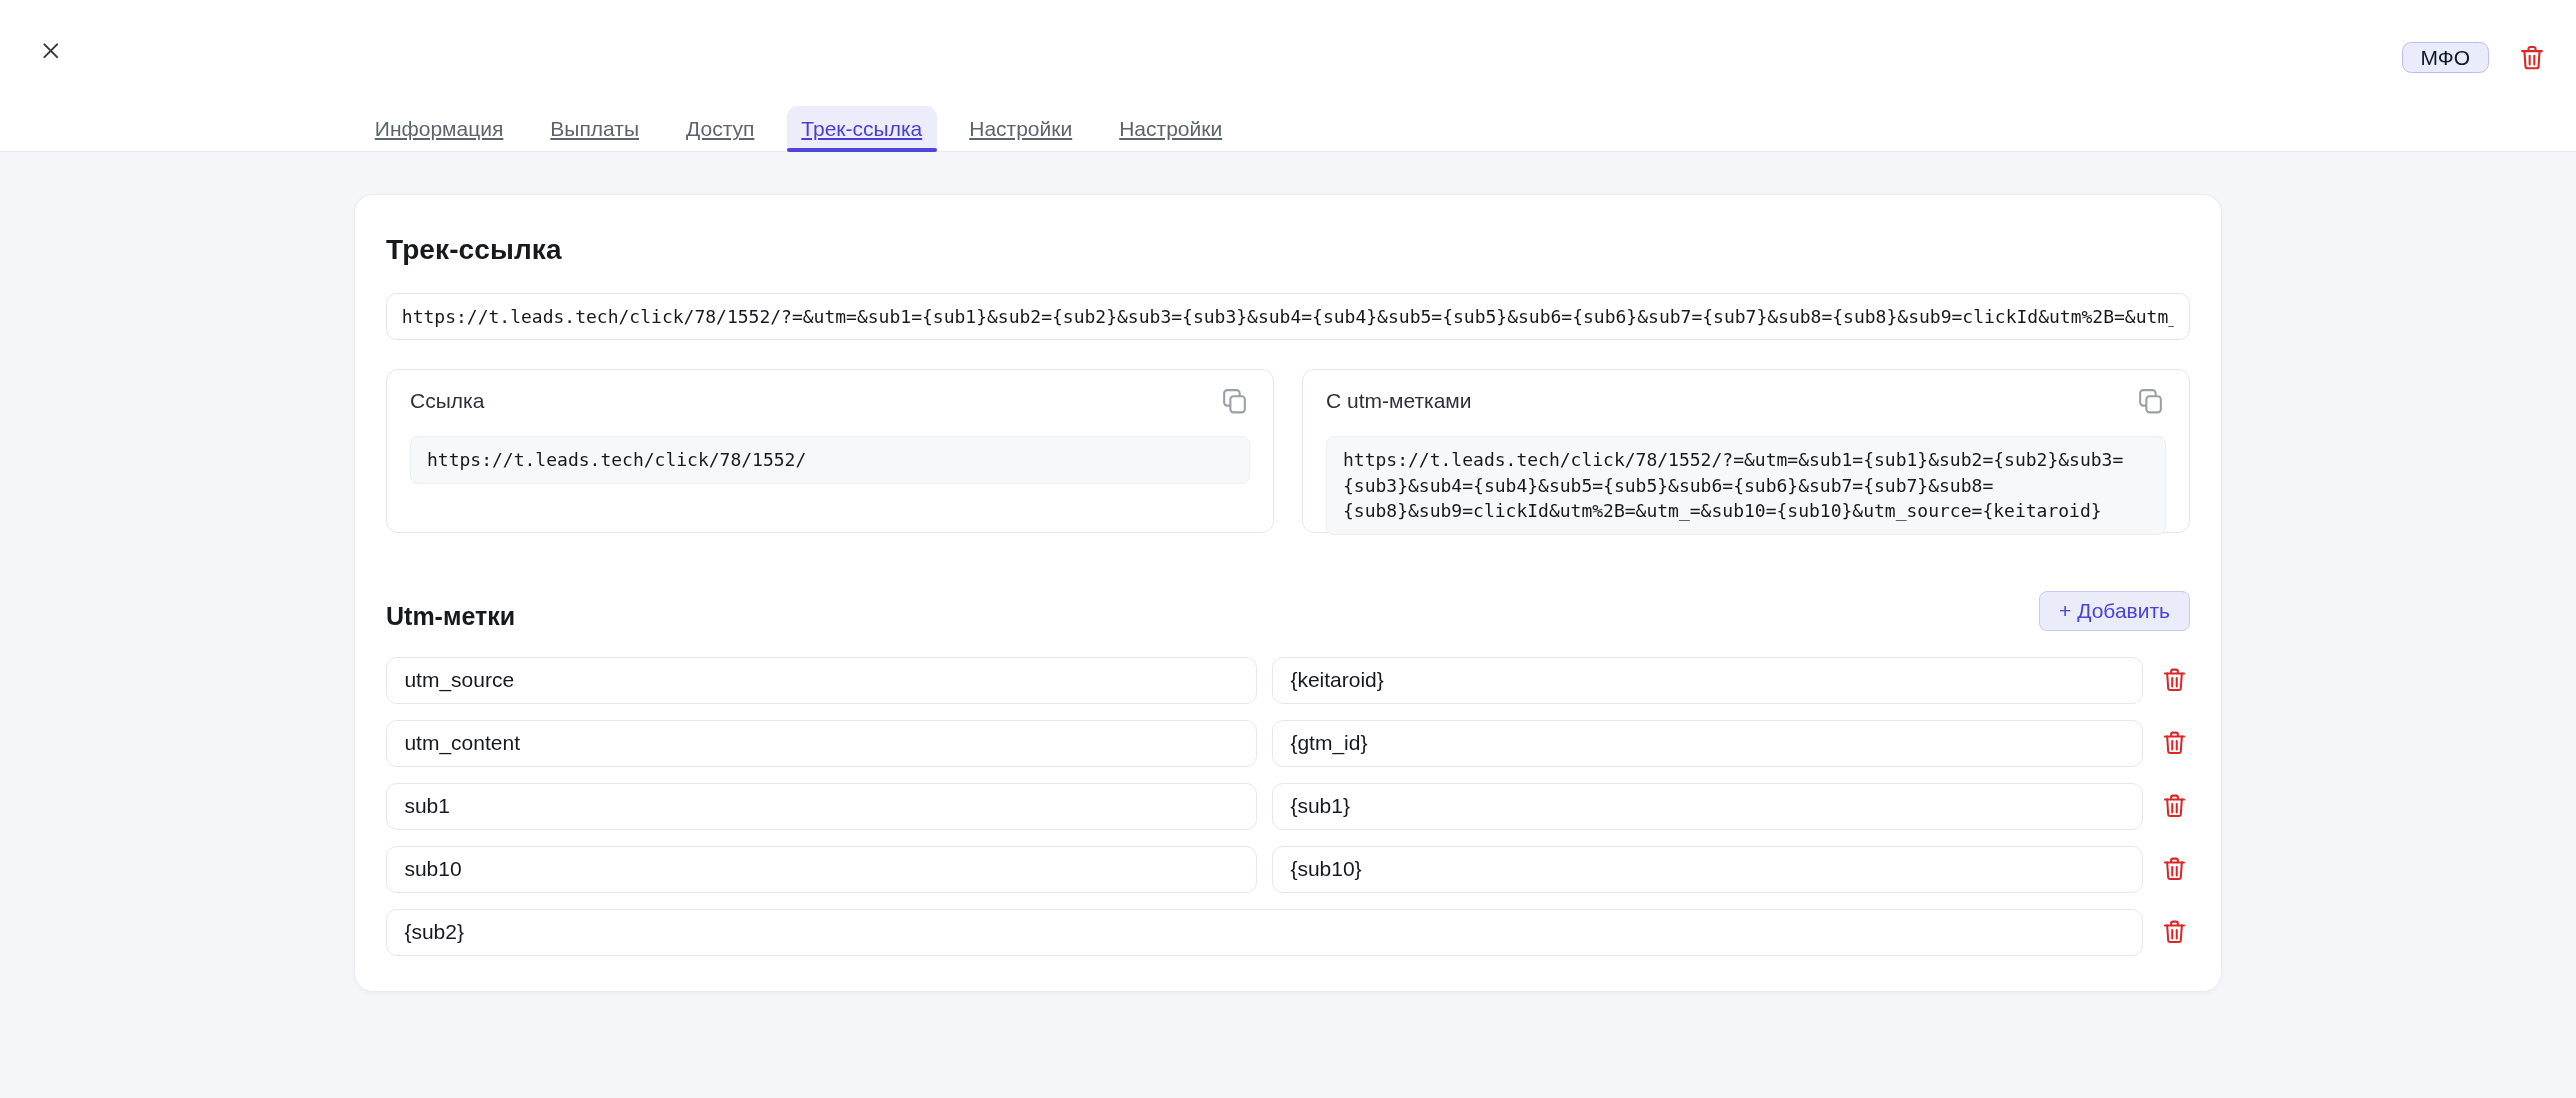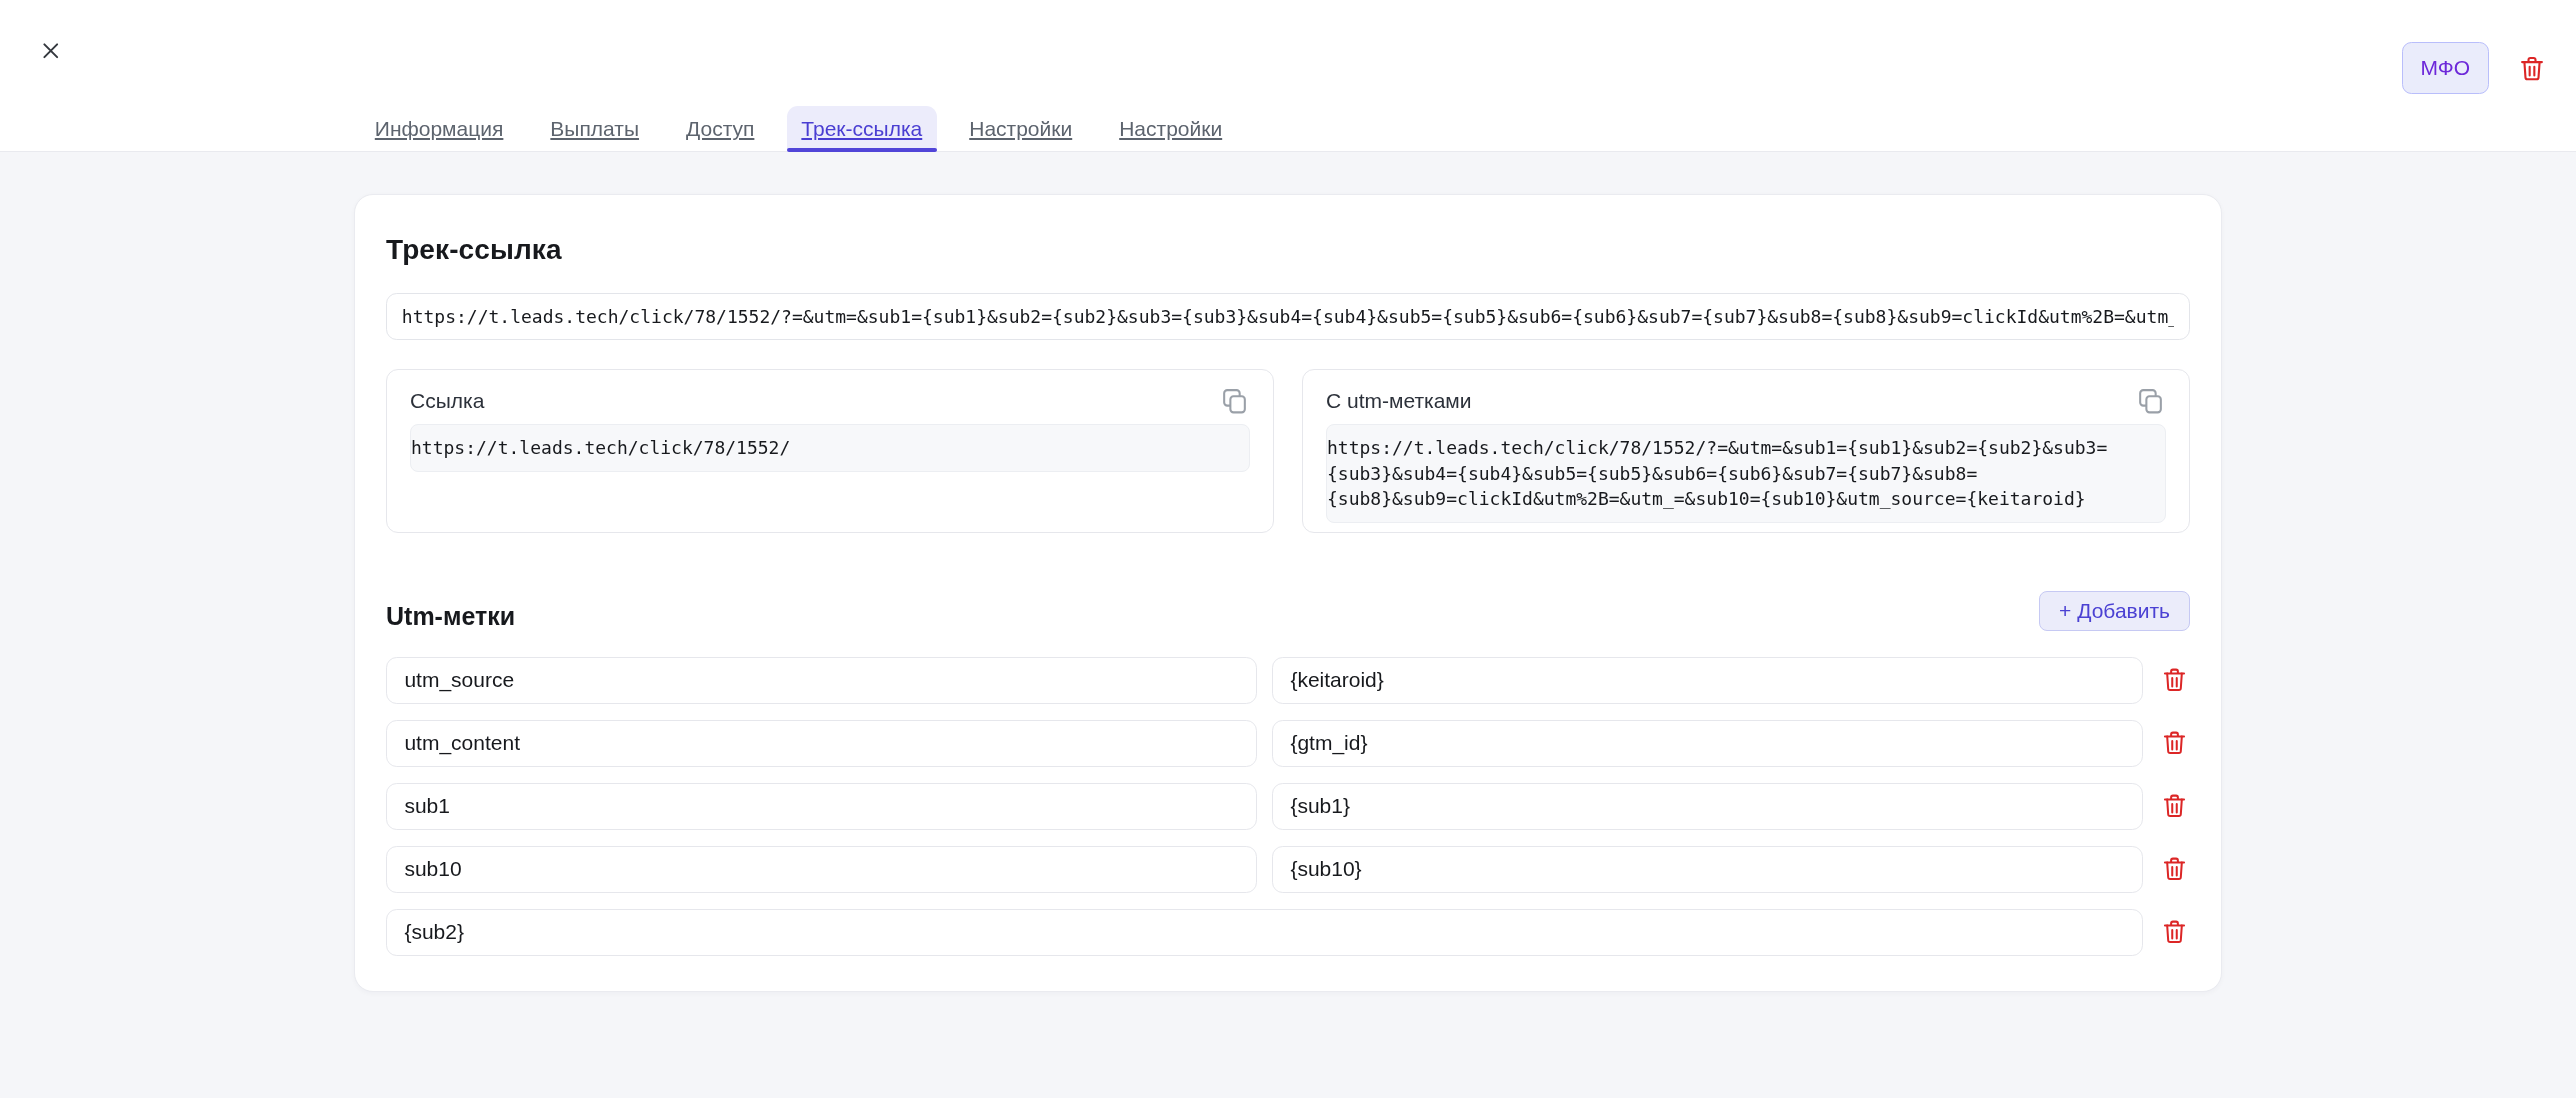--- a/index.html
+++ b/index.html
@@ -15,22 +15,22 @@
 
   
   .header { position:relative; height:152px; background:#ffffff; border-bottom:1.3px solid #e9eaef; }
   .header-left { position:absolute; left:38px; top:38px; display:flex; align-items:center; gap:24px; }
   .icon-btn { background:none; border:none; padding:0; cursor:pointer; display:flex; align-items:center; justify-content:center; }
   .title-field { width:296px; height:47px; border:1.3px solid #e3e5ea; border-radius:12px; background:#fff;
                  display:flex; align-items:center; padding:0 13.4px 0 17.4px; gap:8px; }
   .title-input { flex:1; min-width:0; border:none; outline:none; background:transparent;
                  font-family:"Liberation Sans", sans-serif; font-size:22px; color:#17191d; }
   .header-right { position:absolute; right:30px; top:42px; display:flex; align-items:center; gap:29.5px; }
-  .type-badge { height:52px; padding:0 17.4px; background:#eaecfb; border:1.3px solid #b9befb; border-radius:9.4px;
-                color:#6d28d9; font-size:21px; font-weight:500; display:flex; align-items:center; cursor:pointer; }
+  .type-badge { height:31px; padding:0 17.4px; background:#eaecfb; border:1.3px solid #b9befb; border-radius:9.4px;
+                color:#0f172a; font-size:21px; font-weight:500; display:flex; align-items:center; cursor:pointer; }
 
   
   .tabs { position:absolute; bottom:-1.3px; left:360px; display:flex; gap:17.4px; height:46px; align-items:stretch; }
   .tab { display:flex; align-items:center; padding:0 14.8px; font-size:21px; color:#5d646e; position:relative; cursor:pointer;text-decoration:underline; }
   .tab.active { color:#4a3ed2; font-weight:500; background:#ececfb; border-radius:10.7px 10.7px 0 0; }
   .tab.active::after { content:""; position:absolute; left:0; right:0; bottom:0; height:4.7px; background:#5145d8; border-radius:2.7px; }
 
   
   .card { width:1868px; margin-left:354px; margin-top:42px; height:798px;
           background:#ffffff; border:1.3px solid #eaebf0; border-radius:19px;
@@ -39,22 +39,22 @@
 
   .url-field { margin-top:27px; width:100%; height:47px; border:1.3px solid #e3e5ea; border-radius:10.7px;
                padding:0 14.8px; outline:none; background:#fff;
                font-family:"DejaVu Sans Mono", monospace; font-size:18px; color:#17191d;
                white-space:nowrap; overflow:hidden; }
 
   .two-col { margin-top:29.5px; display:flex; gap:28px; }
   .info-box { flex:1; height:164px; border:1.3px solid #e6e7ec; border-radius:12px; padding:16px 23px 16px 23px; background:#fff; }
   .info-box-head { display:flex; justify-content:space-between; align-items:flex-start; }
   .info-box-label { font-size:21px; color:#2c313a; padding-top:2.7px; }
-  .mono-box { margin-top:7px; background:#f7f8fa; border:0.7px solid #eceef2; border-radius:8px;
-              padding:10px 0; font-family:"DejaVu Sans Mono", monospace; font-size:18px; line-height:25.5px; color:#17191d; }
+  .mono-box { margin-top:19px; background:#f7f8fa; border:0.7px solid #eceef2; border-radius:8px;
+              padding:10px 16px; font-family:"DejaVu Sans Mono", monospace; font-size:18px; line-height:25.5px; color:#17191d; }
   .mono-line { white-space:pre; overflow:hidden; }
 
   
   .utm-head { margin-top:58px; display:flex; justify-content:space-between; align-items:flex-end; }
   .utm-title { font-size:25px; font-weight:700; color:#17191d; margin:0; }
   .add-btn { height:40px; padding:4px 19px; background:#ebecfa; border:1.3px solid #c6c9f3; border-radius:8px;
              color:#4b41d3; font-size:21px; font-family:"Liberation Sans", sans-serif;
              display:flex; align-items:center; cursor:pointer; }
 
   .utm-rows { margin-top:25.5px; display:flex; flex-direction:column; gap:16px; }

